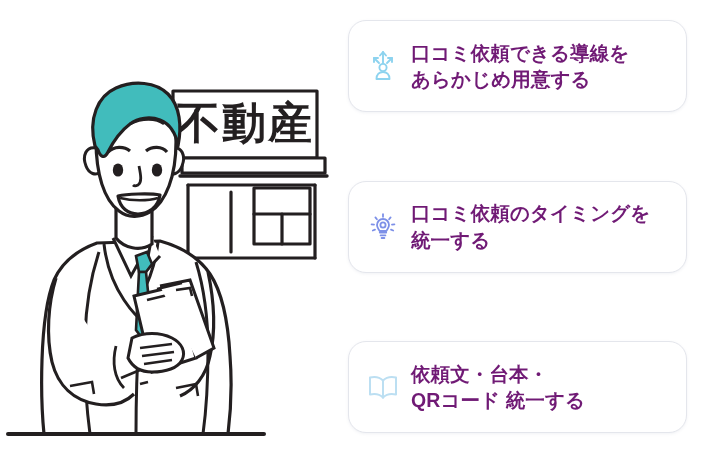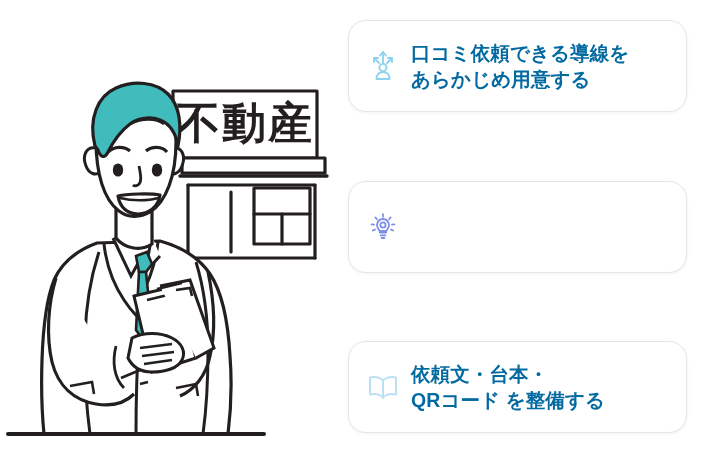--- a/index.html
+++ b/index.html
@@ -71,21 +71,21 @@
     height: 52px;
     display: flex;
     align-items: center;
     justify-content: center;
   }
   .card-icon svg {
     display: block;
   }
   .card-text {
     flex: 1 1 auto;
-    color: #0369a1;
+    color: #701a75;
     font-size: 19.5px;
     font-weight: bold;
     line-height: 1.35;
     letter-spacing: 0.1px;
     white-space: pre-line;
     padding-left: 2px;
   }
 </style>
 </head>
 <body>
@@ -280,29 +280,31 @@
           <circle cx="17" cy="15" r="2.6"></circle>
           <path d="M17 4.2 L17 6.8"></path>
           <path d="M9.4 7.4 L10.9 9.3"></path>
           <path d="M24.6 7.4 L23.1 9.3"></path>
           <path d="M5.6 14.4 L8 14.7"></path>
           <path d="M28.4 14.4 L26 14.7"></path>
           <path d="M6.8 20.5 L9 19.6"></path>
           <path d="M27.2 20.5 L25 19.6"></path>
         </svg>
       </span>
+      <span class="card-text">口コミ依頼のタイミングを
+統一する</span>
     </div>
 
     <div class="card">
       <span class="card-icon">
         <svg width="36" height="34" viewBox="0 0 36 34" fill="none" stroke="#bcdff2" stroke-width="2" stroke-linecap="round" stroke-linejoin="round">
           <path d="M18 10.5 C 15 7.5, 9.5 6.5, 5 7.5 L5 24.5 C 9.5 23.5, 15 24.5, 18 27.5 Z"></path>
           <path d="M18 10.5 C 21 7.5, 26.5 6.5, 31 7.5 L31 24.5 C 26.5 23.5, 21 24.5, 18 27.5 Z"></path>
           <path d="M18 10.5 L18 27.5"></path>
         </svg>
       </span>
       <span class="card-text">依頼文・台本・
-QRコード を整備する</span>
+QRコード 統一する</span>
     </div>
 
 
   </div>
 </div>
 
 </body></html>

